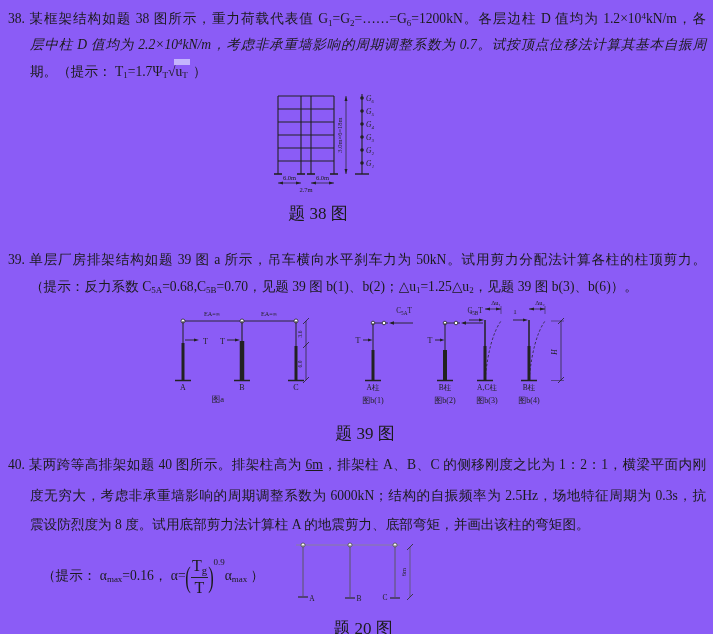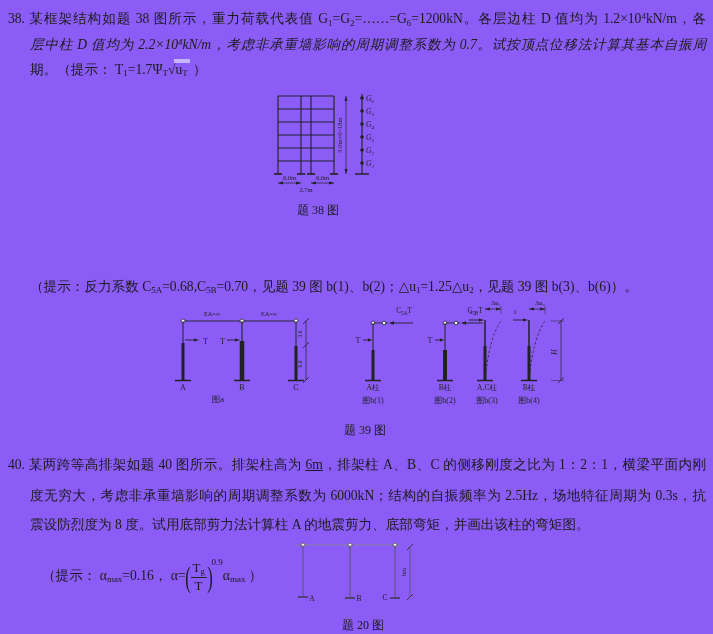--- a/index.html
+++ b/index.html
@@ -3,26 +3,26 @@
 <meta charset="utf-8">
 <style>
   html,body{margin:0;padding:0;background:#fff;}
   .page{position:relative;width:713px;height:634px;background:#8b5cf6;overflow:hidden;
         font-family:"Liberation Serif","DejaVu Serif",serif;color:#1b1b1b;}
   .line{position:absolute;font-size:13.6px;line-height:21px;white-space:nowrap;}
   .jline{white-space:normal;text-align:justify;text-align-last:justify;}
   .rsub{font-size:0.66em;vertical-align:-0.25em;}
   .rsup{font-size:0.66em;vertical-align:0.5em;}
   .ru{text-decoration:underline;}
-  .caption{position:absolute;font-size:12px;text-align:center;color:#1b1b1b;}
+  .caption{position:absolute;font-size:17px;text-align:center;color:#1b1b1b;}
   svg.fig{position:absolute;}
   svg text{fill:#222;font-family:"Liberation Serif","DejaVu Serif",serif;}
-  .ovg{display:inline-block;border-top:4px solid #c4b5fd;line-height:1.05;padding:0 2px 0 1px;margin-left:-1px;}
+  .ovg{display:inline-block;border-top:6px solid #c4b5fd;line-height:1.05;padding:0 2px 0 1px;margin-left:-1px;}
   .frac{display:inline-flex;flex-direction:column;align-items:center;vertical-align:middle;
-        font-size:13px;line-height:1.25;margin:0 1px;}
+        font-size:16px;line-height:1.25;margin:0 1px;}
   .frac .den{border-top:1px solid #222;padding:0 4px;}
   .bigp{display:inline-block;font-size:30px;line-height:0.9;vertical-align:middle;
         transform:scaleX(0.55);margin:0 -3px;font-weight:400;}
   .expsup{font-size:9px;vertical-align:15px;}
 </style>
 </head>
 <body>
 
 <div class="page">
 
@@ -83,20 +83,21 @@
         <polygon points="39,97 34,95.6 34,98.4" fill="#222"></polygon>
       <polygon points="49,97 54,95.6 54,98.4" fill="#222"></polygon>
         <polygon points="72,97 67,95.6 67,98.4" fill="#222"></polygon>
       <text x="27.5" y="94" text-anchor="middle" font-size="6.5">6.0m</text>
       <text x="60.5" y="94" text-anchor="middle" font-size="6.5">6.0m</text>
       <text x="44" y="106" text-anchor="middle" font-size="6.5">2.7m</text>
     </g>
   </svg>
   <div class="caption" style="left:253px;top:202px;width:130px;">题 38 图</div>
 
+  <div class="line jline" style="left:8px;top:249px;width:698px;"><span>39. 单层厂房排架结构如题 39 图 a 所示，吊车横向水平刹车力为 50kN。试用剪力分配法计算各柱的柱顶剪力。</span></div>
   <div class="line" style="left:30px;top:276px;"><span>（提示：反力系数 C</span><span class="rsub">5A</span><span>=0.68,C</span><span class="rsub">5B</span><span>=0.70，见题 39 图 b(1)、b(2)；△u</span><span class="rsub">1</span><span>=1.25△u</span><span class="rsub">2</span><span>，见题 39 图 b(3)、b(6)）。</span></div>
 
   <svg class="fig" style="left:163px;top:296px;" width="450" height="118" viewBox="0 0 450 118">
 
     <g>
       <line x1="20" y1="25" x2="133" y2="25" stroke="#222" stroke-width="0.9"></line>
       <circle cx="20" cy="25" r="2" fill="#fff" stroke="#222" stroke-width="0.8"></circle>
       <circle cx="79" cy="25" r="2" fill="#fff" stroke="#222" stroke-width="0.8"></circle>
       <circle cx="133" cy="25" r="2" fill="#fff" stroke="#222" stroke-width="0.8"></circle>
       <text x="49" y="20" text-anchor="middle" font-size="6.2">EA=∞</text>

